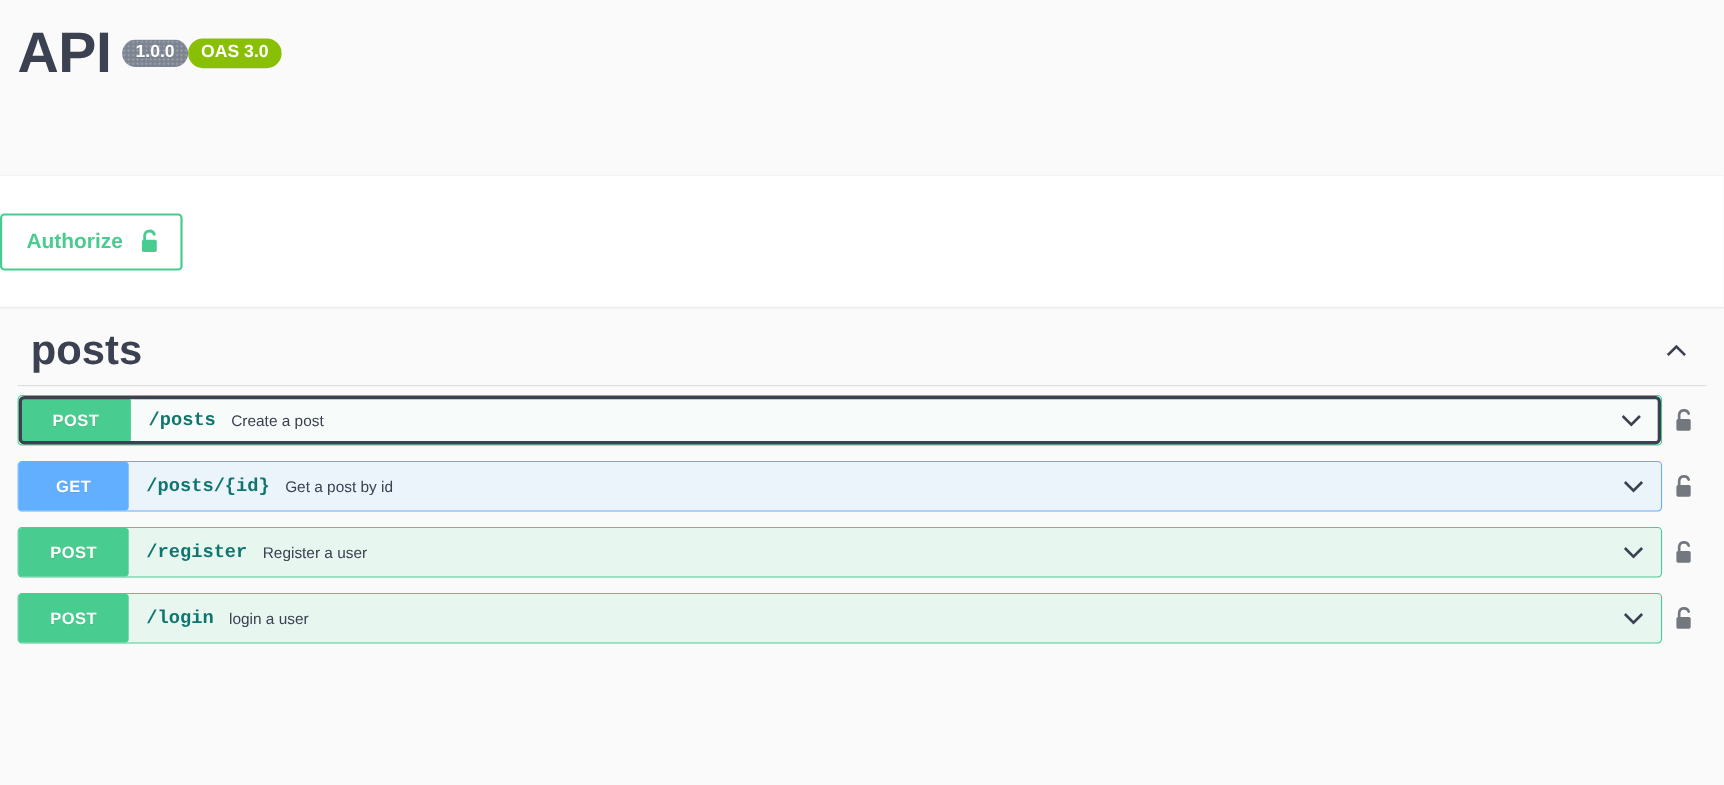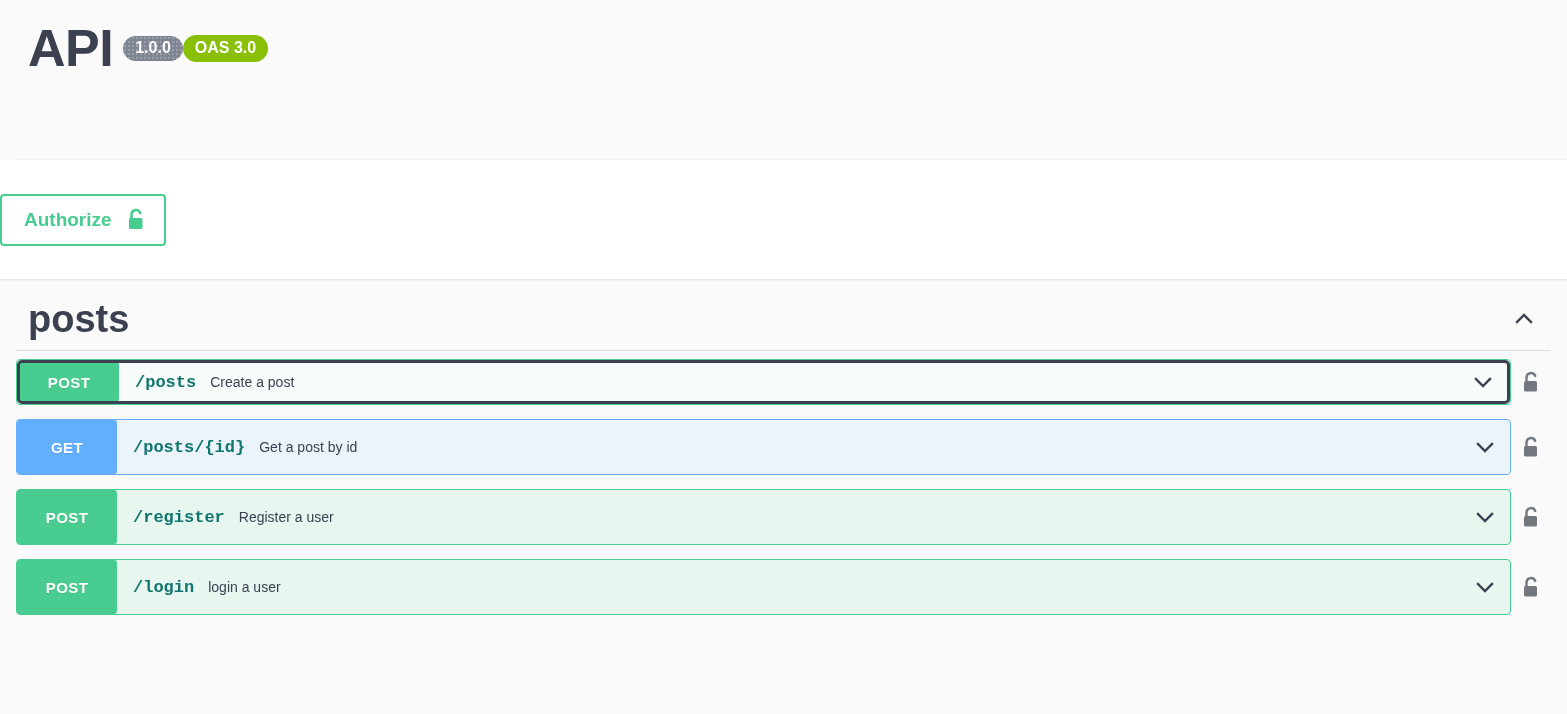--- a/index.html
+++ b/index.html
@@ -18,21 +18,20 @@
   }
 
   
   .topbar {
     height: 160px;
     background: #fafafa;
     box-sizing: border-box;
     padding: 22px 0 0 16px;
     border-bottom: 1px solid #f3f3f3;
     position: relative;
-    margin-left: 12px;
   }
   .title-row {
     display: flex;
     align-items: flex-end;
     gap: 10px;
   }
   .api-title {
     font-size: 52px;
     line-height: 1;
     font-weight: 700;
@@ -144,21 +143,21 @@
     background: #e8f6f0;
     border: 1px solid #49cc90;
   }
   .op.get {
     background: #ebf3fb;
     border: 1px solid #61affe;
   }
   .op-inner {
     display: flex;
     align-items: center;
-    height: 54px;
+    height: 44px;
     box-sizing: border-box;
     border-radius: 3px;
     background: transparent;
   }
   .op.focused .op-inner {
     outline: 3px solid #3b4151;
     outline-offset: -1px;
     background: #f7fbf9;
     margin: 2px;
     height: 40px;

